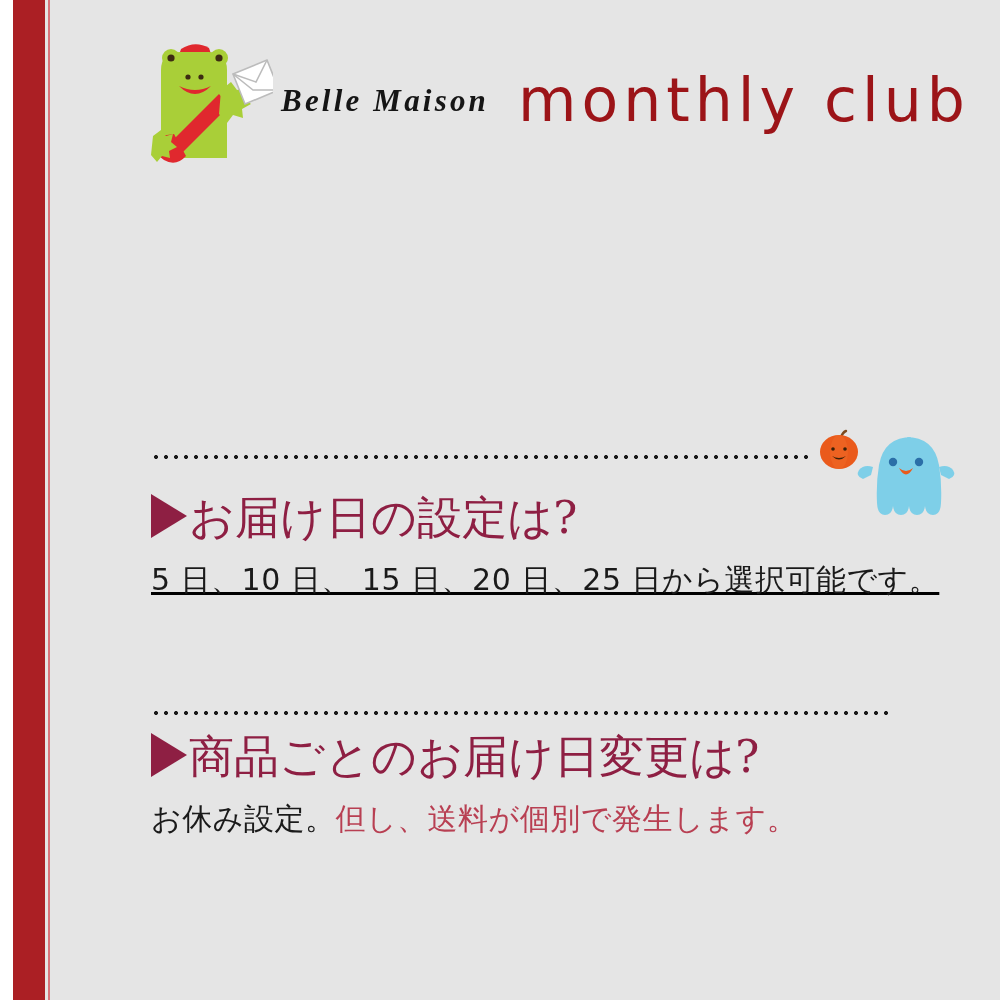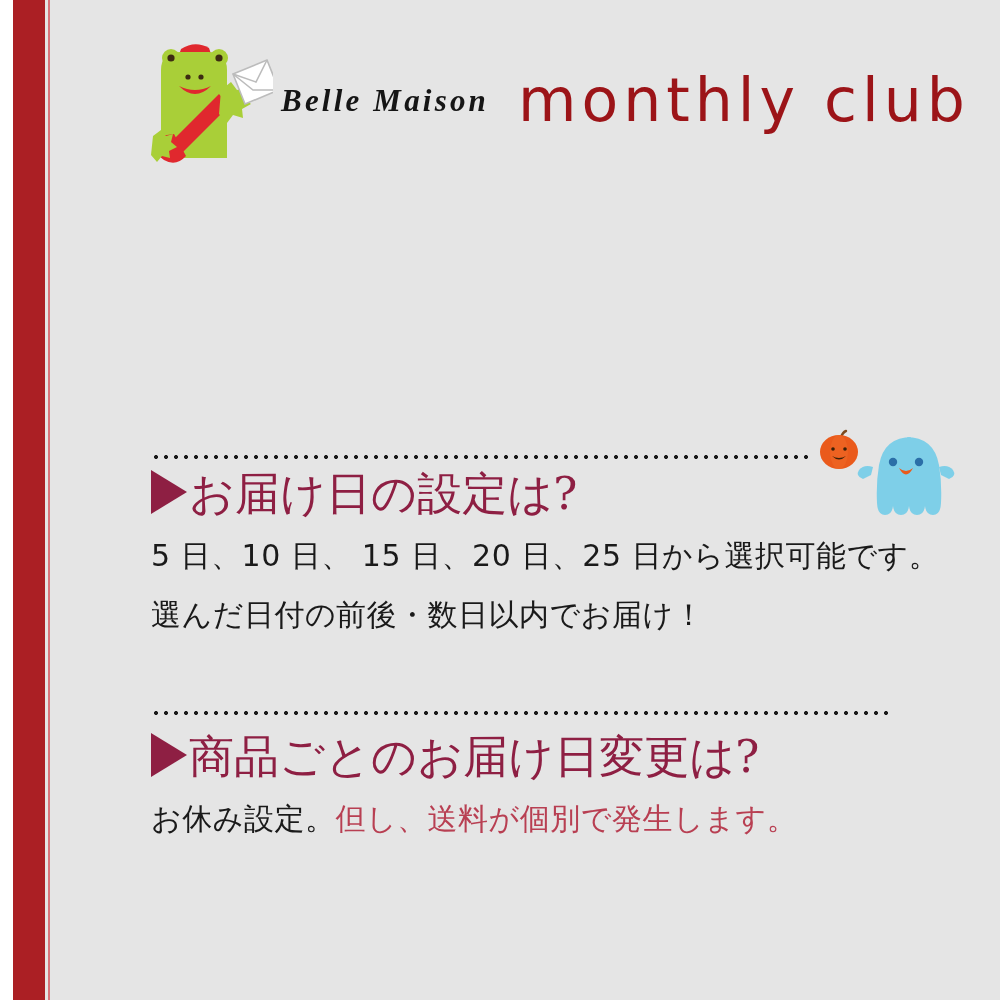--- a/index.html
+++ b/index.html
@@ -197,27 +197,26 @@
                  q-1 9 -8 9 q-7.5 0 -8 -12
                  q-1 -20 2 -38
                  q5 -28 33 -28 z" fill="#7ecfe8"></path>
         <circle cx="80" cy="37" r="4.2" fill="#2b6fa8"></circle>
         <circle cx="106" cy="37" r="4.2" fill="#2b6fa8"></circle>
         <path d="M86 43 q7 13 14 0 q-7 6 -14 0 z" fill="#ea5a1b"></path>
       </g>
     </svg>
   </div>
 
-  <div class="section" style="top:470px;">
+  <div class="section" style="top:494px;">
     <div class="sec-heading">
       <span class="tri"></span><span>お届け日の設定は?</span>
     </div>
-    <div style="margin-top:8px;">
+    <div style="margin-top:8px;text-decoration:underline;">
       <div class="body-line">5 日、10 日、 15 日、20 日、25 日から選択可能です。</div>
-      <div class="body-line">選んだ日付の前後・数日以内でお届け！</div>
     </div>
   </div>
 
   <div class="divider" style="left:140px; top:710px; width:740px;"></div>
 
   <div class="section" style="top:733px;">
     <div class="sec-heading">
       <span class="tri"></span><span>商品ごとのお届け日変更は?</span>
     </div>
     <div style="margin-top:8px;">

